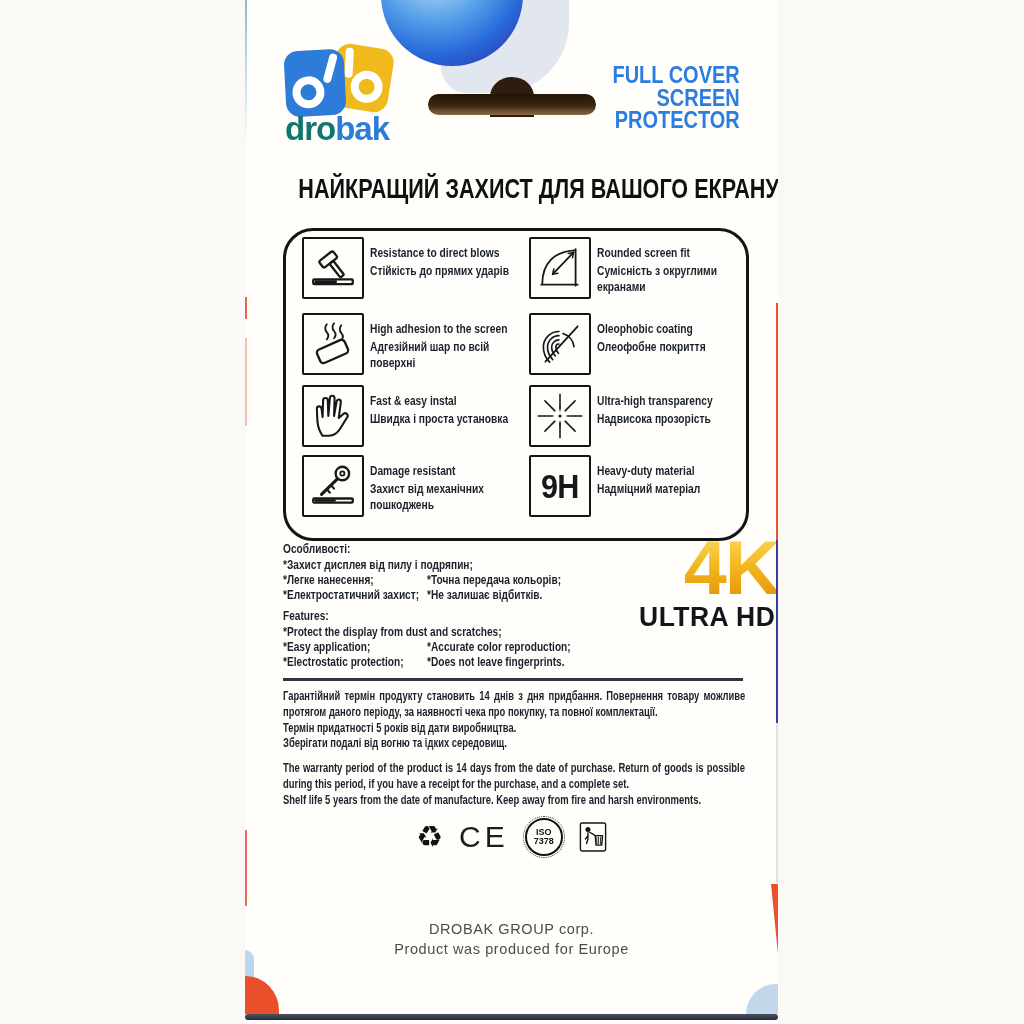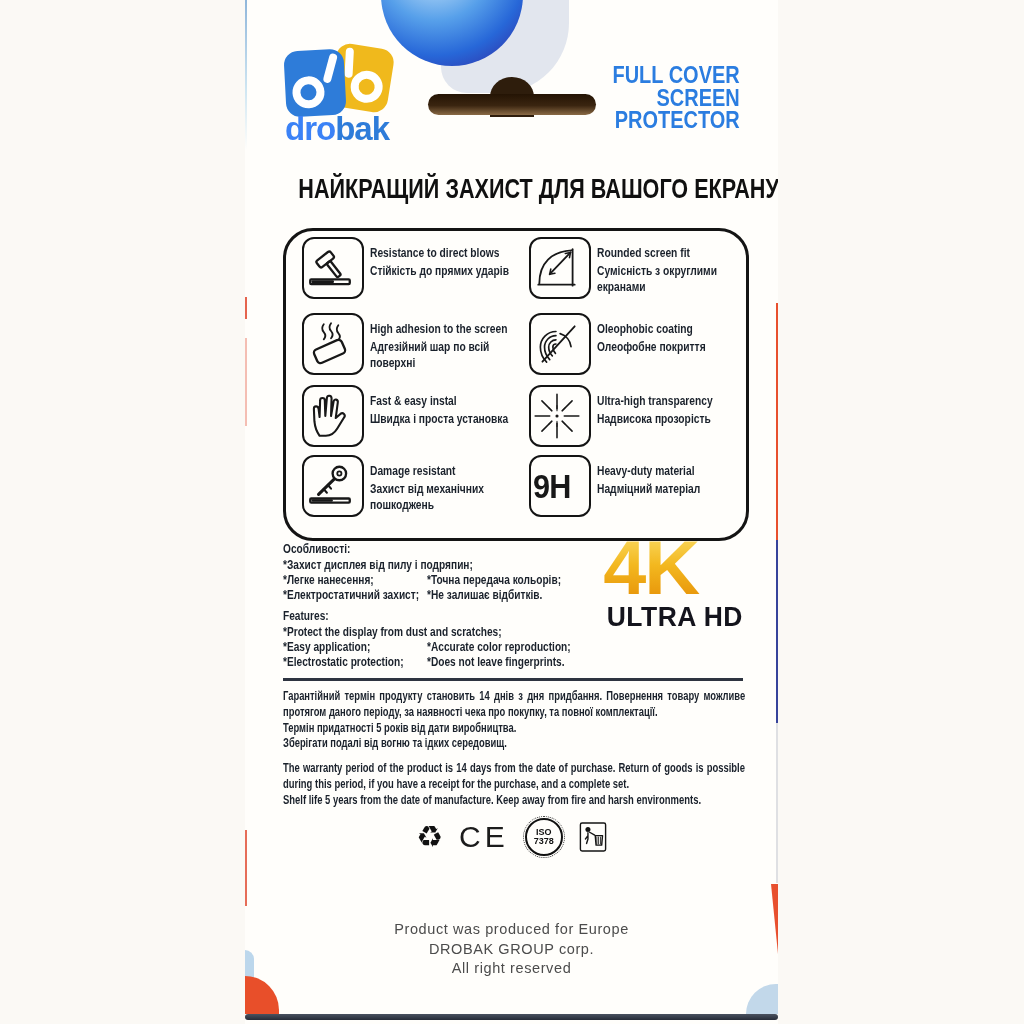--- a/index.html
+++ b/index.html
@@ -21,47 +21,47 @@
   .tile{position:absolute;border-radius:14px;}
   .tile-yellow{left:88px;top:46px;width:58px;height:64px;background:#f0b91c;transform:rotate(9deg);}
   .tile-blue{left:40px;top:50px;width:60px;height:66px;background:#2e7cd9;transform:rotate(-3deg);}
   .ring{position:absolute;width:16px;height:16px;border:8px solid #fff;border-radius:50%;}
   .tile-blue .ring{left:7px;bottom:8px;}
   .tile-yellow .ring{right:7px;bottom:8px;}
   .stem{position:absolute;width:8px;height:30px;background:#fff;border-radius:4px;}
   .tile-blue .stem{right:10px;top:4px;transform:rotate(18deg);}
   .tile-yellow .stem{left:10px;top:4px;transform:rotate(-6deg);}
   .wordmark{position:absolute;left:40px;top:110px;font-size:33px;font-weight:bold;letter-spacing:-1px;}
-  .wordmark .dro{color:#3b82f6;}
+  .wordmark .dro{color:#0f766e;}
   .wordmark .bak{color:#2e7cd9;}
 
   .fullcover{position:absolute;right:38px;top:64px;text-align:right;color:#2b7de0;
              font-weight:bold;font-size:23.5px;line-height:22.5px;transform:scaleX(.85);transform-origin:right top;}
 
   .headline{position:absolute;left:0;right:0;top:174px;text-align:center;color:#101010;
             font-weight:bold;font-size:27px;transform:scaleX(.8);transform-origin:center top;white-space:nowrap;}
 
   
   .panel{position:absolute;left:38px;top:228px;width:460px;height:307px;border:3px solid #141414;border-radius:30px;}
-  .icon-box{position:absolute;width:58px;height:58px;border:2.8px solid #141414;border-radius:12px;
-            display:flex;align-items:center;}
+  .icon-box{position:absolute;width:58px;height:58px;border:2.8px solid #141414;border-radius:2px;
+            display:flex;align-items:center;justify-content:center;}
   .icon-box svg{width:52px;height:52px;}
   .icon-box svg *{stroke:#181818;fill:none;stroke-width:4.5;stroke-linecap:round;stroke-linejoin:round;}
   .icon-box svg .fill{fill:#181818;stroke:none;}
   .nineh{font-size:34px;font-weight:bold;color:#181818;letter-spacing:-1px;transform:scaleX(.9);}
   .ft-text{position:absolute;width:200px;transform:scaleX(.76);transform-origin:left top;
            color:#1a212b;font-size:13.5px;font-weight:bold;line-height:16px;}
   .ft-en{margin-bottom:2px;}
 
   
   .hl{position:absolute;white-space:nowrap;color:#1a212b;font-size:13px;font-weight:bold;
       transform:scaleX(.78);transform-origin:left top;}
 
   
-  .badge4k{position:absolute;left:360px;top:536px;width:172px;text-align:left;}
+  .badge4k{position:absolute;left:360px;top:536px;width:172px;text-align:right;}
   .k4{font-size:76px;font-weight:bold;line-height:64px;letter-spacing:-2px;
       background:linear-gradient(180deg,#f9d75c 0%,#f3b81f 45%,#e79308 100%);
       -webkit-background-clip:text;background-clip:text;color:transparent;
       text-shadow:none;transform:scaleX(1.02);}
   .uhd{font-size:27px;font-weight:bold;color:#14141c;letter-spacing:0.5px;margin-top:2px;transform:scaleX(.98);}
 
   .sep{position:absolute;left:38px;top:678px;width:460px;height:2.5px;background:#2e3440;}
 
   
   .warr{position:absolute;left:38px;color:#1a212b;font-weight:bold;font-size:13.5px;line-height:15.8px;}
@@ -285,23 +285,22 @@
           <rect x="5" y="5" width="90" height="100" rx="6"></rect>
           <circle cx="32" cy="28" r="9" class="fill"></circle>
           <path d="M38 38 L56 48 M32 40 L32 62 M32 50 L23 62 M32 62 L27 78"></path>
           <path d="M58 50 h26 l-3 34 h-20 z"></path>
           <path d="M64 55 v25 M70 55 v25 M77 55 v25" style="stroke-width:3"></path>
         </svg>
       </span>
     </div>
 
     <div class="footer">
+      <div>DROBAK GROUP corp.</div>
       <div>Product was produced for Europe</div>
-      <div>DROBAK GROUP corp.</div>
-      <div>All right reserved</div>
     </div>
 
     <div class="edge edge-left-top"></div>
     <div class="edge edge-left-red1"></div>
     <div class="edge edge-left-red2"></div>
     <div class="edge edge-left-red3"></div>
     <div class="edge edge-right-red"></div>
     <div class="edge edge-right-blue"></div>
     <div class="edge edge-right-faint"></div>
     <div class="edge corner-red-wedge"></div>

